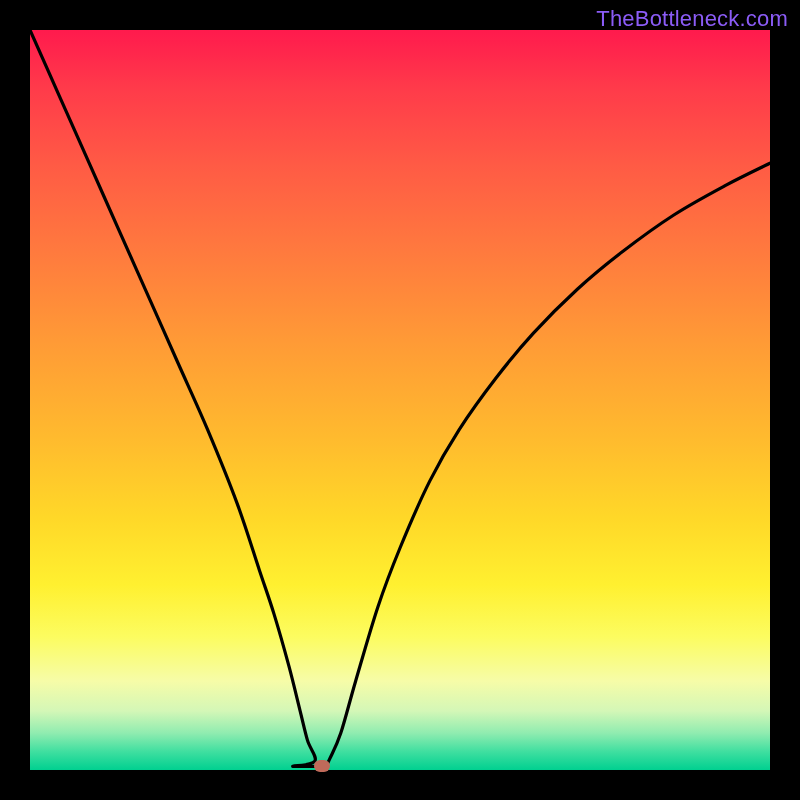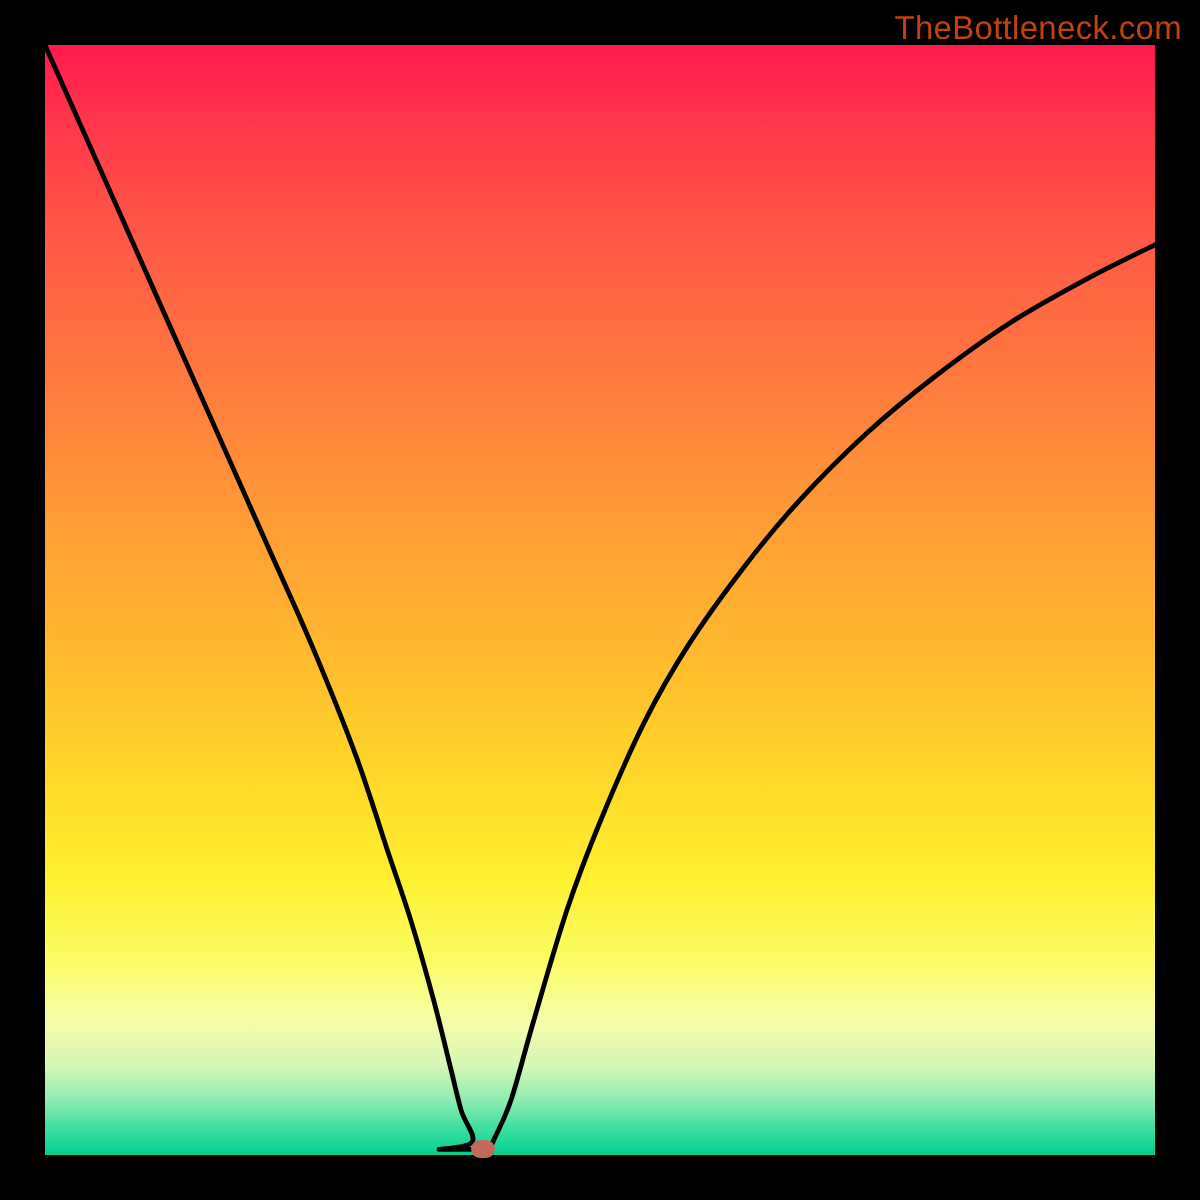--- a/index.html
+++ b/index.html
@@ -40,21 +40,21 @@
       #d4f7b7 92%,
       #90ecb0 95%,
       #40dfa0 97.5%,
       #00d090 100%
     );
   }
   .watermark {
     position: absolute;
     top: 6px;
     right: 12px;
-    color: #c2410c;
+    color: #8b5cf6;
     font-size: 22px;
     font-weight: 500;
     letter-spacing: 0.2px;
     user-select: none;
   }
   svg.curve {
     position: absolute;
     left: 0;
     top: 0;
     width: 740px;

